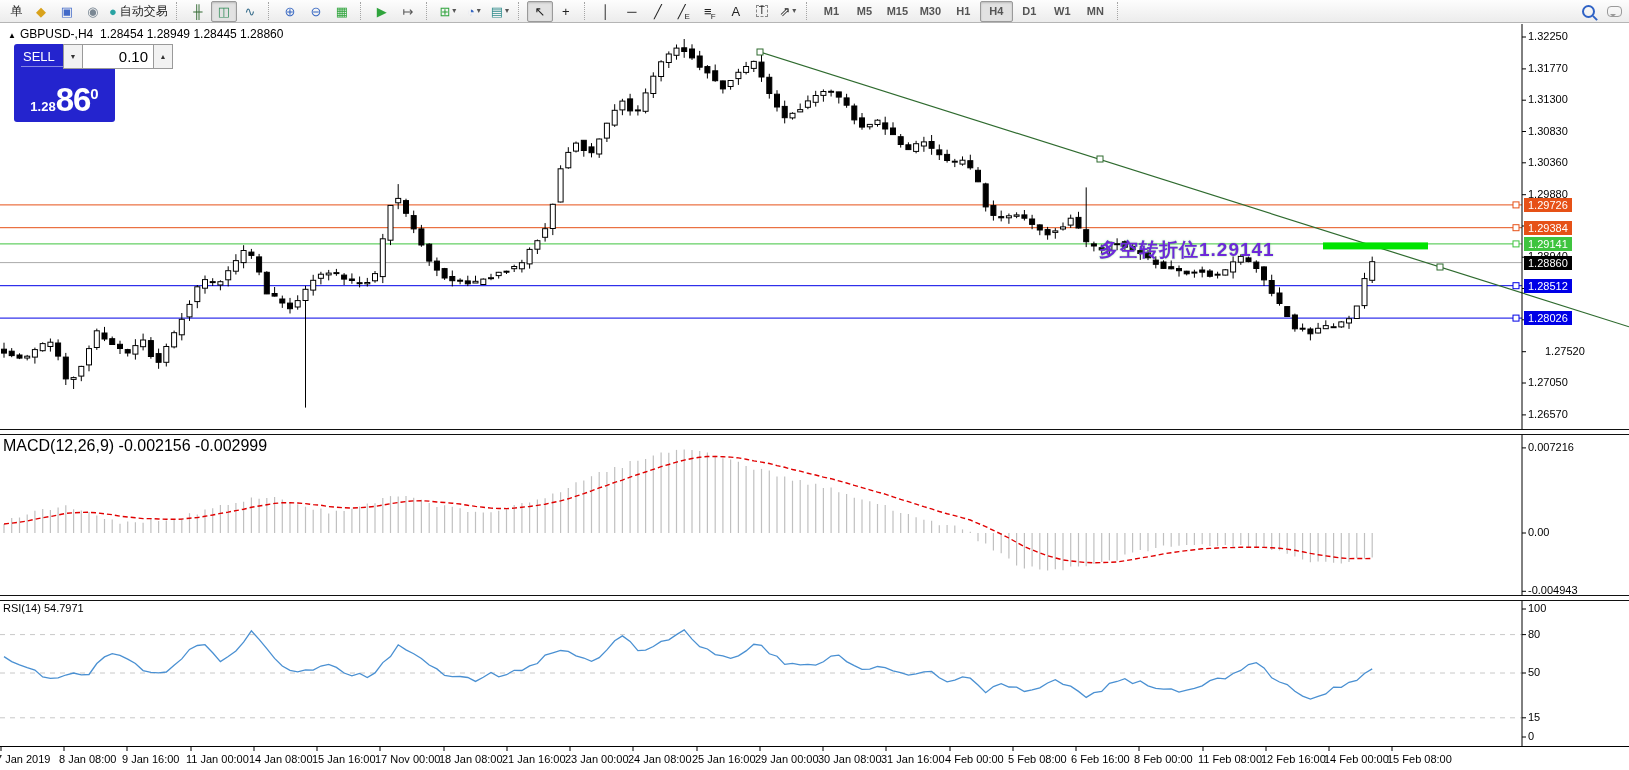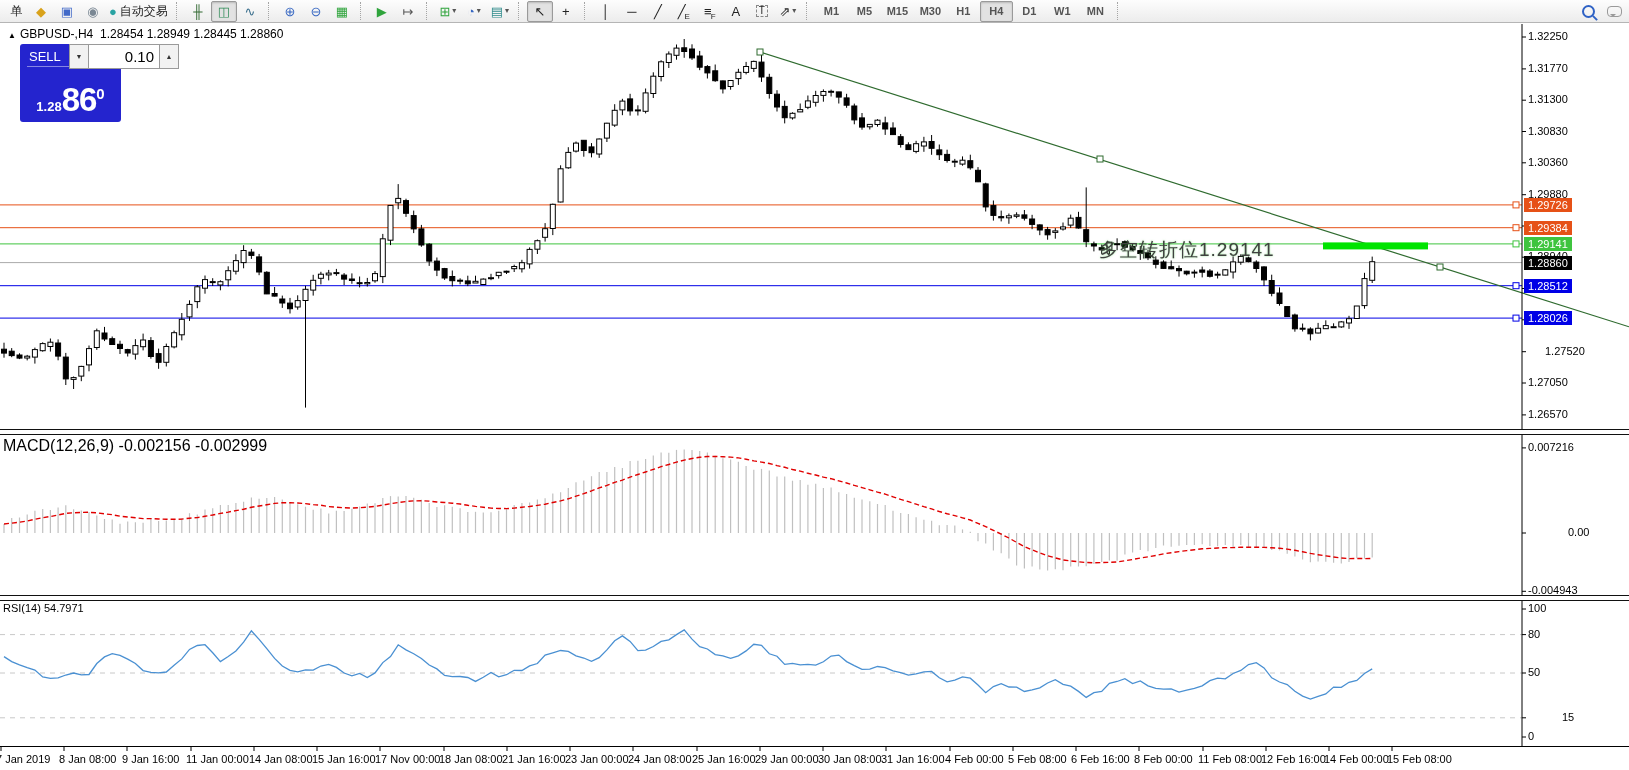--- a/index.html
+++ b/index.html
@@ -24,32 +24,32 @@
                    transform:rotate(45deg);right:-5px;bottom:-3px;}
   .icon-bubble{width:13px;height:9px;border:1.5px solid #9a9a9a;border-radius:4px;position:relative;display:inline-block;}
   .icon-bubble::after{content:"";position:absolute;left:2px;bottom:-4px;border:3px solid transparent;border-top-color:#9a9a9a;}
   
   #chart-svg{position:absolute;left:0;top:0;}
   .ovl{position:absolute;z-index:10;}
   #chart-title{left:8px;top:27px;font-size:12px;color:#000;white-space:nowrap;}
   #chart-title .tri{font-size:8px;margin-right:4px;}
   #macd-title{left:3px;top:437px;font-size:16px;color:#000;}
   #rsi-title{left:3px;top:602px;font-size:11px;color:#000;}
-  #annotation{left:1099px;top:237px;font-size:19px;font-weight:normal;color:#404040;
+  #annotation{left:1099px;top:237px;font-size:19px;font-weight:bold;color:#6d28d9;
               letter-spacing:1px;white-space:nowrap;text-shadow:0 0 2px rgba(51,204,51,.55);}
   .divider{position:absolute;left:0;width:1629px;height:4px;background:#fff;
            border-top:1px solid #111;border-bottom:1px solid #111;z-index:8;}
   #divider-macd{top:429px;} #divider-rsi{top:595px;}
   #bottom-line{position:absolute;left:0;top:746px;width:1629px;border-top:1px solid #000;z-index:8;}
   .tick-label{position:absolute;left:1528px;font-size:11px;color:#000;white-space:nowrap;z-index:9;}
   .price-badge{position:absolute;left:1524px;height:14px;line-height:14px;padding:0 4px;font-size:11px;
                color:#fff;white-space:nowrap;z-index:11;}
   .time-label{position:absolute;top:753px;font-size:11px;color:#000;white-space:nowrap;z-index:9;}
   
-  #trade-panel{position:absolute;left:20px;top:44px;width:208px;height:78px;z-index:20;}
+  #trade-panel{position:absolute;left:14px;top:44px;width:208px;height:78px;z-index:20;}
   .tp-block{position:absolute;top:0;bottom:0;width:101px;background:#2424CE;border-radius:3px;color:#fff;}
   .tp-sell{left:0;} .tp-buy{right:0;}
   .tp-head{position:absolute;top:2px;left:7px;right:7px;padding:3px 2px 2px 2px;font-size:13px;
            border-bottom:1px solid rgba(255,255,255,.45);}
   .tp-buy .tp-head{text-align:right;}
   .tp-price{position:absolute;bottom:3px;left:0;right:0;text-align:center;white-space:nowrap;}
   .tp-small{font-size:13px;font-weight:bold;}
   .tp-big{font-size:33px;font-weight:bold;letter-spacing:-1px;}
   .tp-sup{font-size:15px;font-weight:bold;vertical-align:top;line-height:26px;}
   #lot-control{position:absolute;left:50%;top:0;transform:translateX(-50%);height:25px;display:flex;z-index:21;}
@@ -813,26 +813,26 @@
       <div class="tick-label" style="top: 155.8px;">1.30360</div>
       <div class="tick-label" style="top: 187.7px;">1.29880</div>
       <div class="tick-label" style="top: 219px;">1.29410</div>
       <div class="tick-label" style="top: 250.2px;">1.28940</div>
       <div class="tick-label" style="top: 281.5px;">1.28470</div>
       <div class="tick-label" style="top: 312.8px;">1.28000</div>
       <div class="tick-label" style="top: 344.7px; margin-left: 17px;">1.27520</div>
       <div class="tick-label" style="top: 376px;">1.27050</div>
       <div class="tick-label" style="top: 407.9px; text-align: center;">1.26570</div>
       <div class="tick-label" style="top: 440.9px;">0.007216</div>
-      <div class="tick-label" style="top: 526px; margin-left: 40px;">0.00</div>
+      <div class="tick-label" style="top: 526px;">0.00</div>
       <div class="tick-label" style="top: 584.3px;">-0.004943</div>
       <div class="tick-label" style="top: 602px;">100</div>
       <div class="tick-label" style="top: 627.6px;">80</div>
       <div class="tick-label" style="top: 666px;">50</div>
-      <div class="tick-label" style="top: 710.8px; margin-left: 34px;">15</div>
+      <div class="tick-label" style="top: 710.8px;">15</div>
       <div class="tick-label" style="top: 730px;">0</div>
       <div class="price-badge" style="top: 197.9px; background: rgb(230, 81, 23);">1.29726</div>
       <div class="price-badge" style="top: 220.7px; background: rgb(230, 81, 23);">1.29384</div>
       <div class="price-badge" style="top: 236.9px; background: rgb(63, 196, 63);">1.29141</div>
       <div class="price-badge" style="top: 278.7px; background: rgb(0, 0, 230);">1.28512</div>
       <div class="price-badge" style="top: 311.1px; background: rgb(0, 0, 230);">1.28026</div>
       <div class="price-badge" style="top: 255.6px; background: rgb(0, 0, 0);">1.28860</div>
     </div>
   <div id="time-layer">
       <div class="time-label" style="left: -4px;">7 Jan 2019</div>

